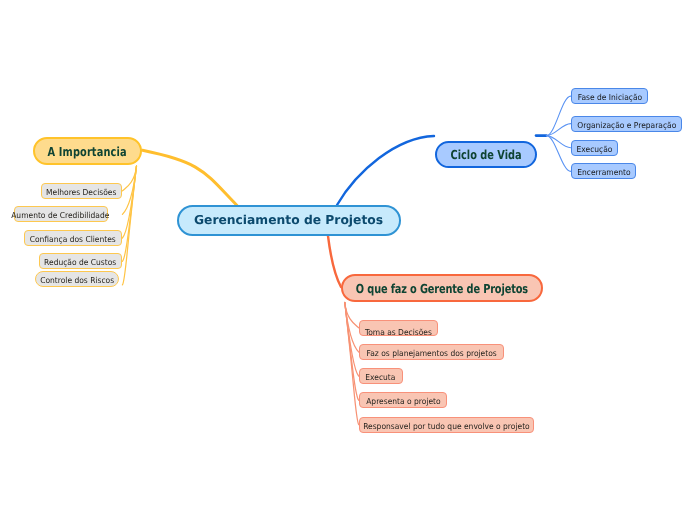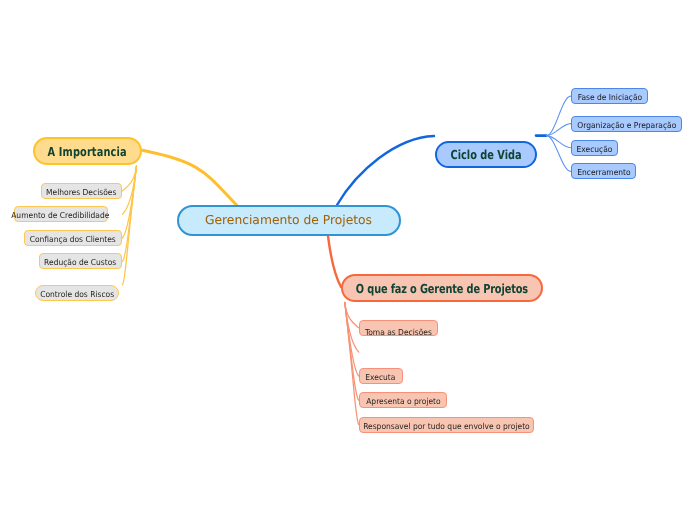--- a/index.html
+++ b/index.html
@@ -6,21 +6,21 @@
   html,body{margin:0;padding:0;}
   body{width:696px;height:520px;background:#ffffff;overflow:hidden;
        font-family:"DejaVu Sans",sans-serif;-webkit-font-smoothing:antialiased;text-rendering:geometricPrecision;}
   #canvas{position:relative;width:696px;height:520px;will-change:transform;}
   svg.links{position:absolute;left:0;top:0;width:696px;height:520px;}
   .node{position:absolute;box-sizing:border-box;display:flex;align-items:center;
         justify-content:center;white-space:nowrap;line-height:1;}
   .node>span{display:inline-block;transform-origin:center center;-webkit-font-smoothing:antialiased;}
 
   .root{border-radius:999px;border:2px solid #2f93d4;background:#c7eafc;}
-  .root>span{color:#a16207;font-weight:normal;font-size:12.3px;}
+  .root>span{color:#0c4a6e;font-weight:bold;font-size:12.3px;}
 
   .branch{border-radius:999px;}
   .branch>span{font-weight:bold;color:#0f4433;font-size:12.4px;transform:translateY(1.2px) scaleX(0.790);}
   .br-y{border:2px solid #ffc32a;background:#fedb8d;}
   .br-y>span{letter-spacing:0.17px;}
   .br-o>span{letter-spacing:-0.19px;}
   .br-b{border:2px solid #1266dd;background:#a8caff;}
   .br-o{border:2px solid #f8683d;background:#f9c5b3;}
 
   .leaf{border-radius:4px;height:16.1px;}
@@ -89,40 +89,43 @@
     </div>
   <div class="node leaf leaf-y" style="left:13.5px;top:206.3px;width:94px;">
     <span>Aumento de Credibilidade</span>
     </div>
   <div class="node leaf leaf-y" style="left:23.8px;top:229.9px;width:98px;">
     <span>Confiança dos Clientes</span>
     </div>
   <div class="node leaf leaf-y" style="left:38.5px;top:253.4px;width:83.3px;">
     <span>Redução de Custos</span>
     </div>
-  <div class="node leaf leaf-y" style="left:35.4px;top:285px;width:84px;border-radius:8px;">
+  <div class="node leaf leaf-y" style="left:35.4px;top:271px;width:84px;border-radius:8px;">
     <span>Controle dos Riscos</span>
     </div>
 
   <div class="node leaf leaf-b" style="left:571px;top:88.1px;width:77.4px;">
     <span>Fase de Iniciação</span>
     </div>
   <div class="node leaf leaf-b" style="left:571px;top:115.6px;width:110.6px;">
     <span>Organização e Preparação</span>
     </div>
   <div class="node leaf leaf-b" style="left:571px;top:139.6px;width:47.4px;">
     <span>Execução</span>
     </div>
   <div class="node leaf leaf-b" style="left:571px;top:163.3px;width:65px;">
     <span>Encerramento</span>
     </div>
 
   <div class="node leaf leaf-o" style="left:359px;top:319.9px;width:79.2px;align-items:flex-end;">
     <span>Toma as Decisões</span>
     </div>
+  <div class="node leaf leaf-o" style="left:359px;top:344.0px;width:144.9px;">
+    <span>Faz os planejamentos dos projetos</span>
+    </div>
   <div class="node leaf leaf-o" style="left:359px;top:368.2px;width:43.7px;">
     <span>Executa</span>
     </div>
   <div class="node leaf leaf-o" style="left:359px;top:392.4px;width:88.2px;">
     <span>Apresenta o projeto</span>
     </div>
   <div class="node leaf leaf-o" style="left:359px;top:416.6px;width:175.3px;">
     <span>Responsavel por tudo que envolve o projeto</span>
     </div>
 </div>

